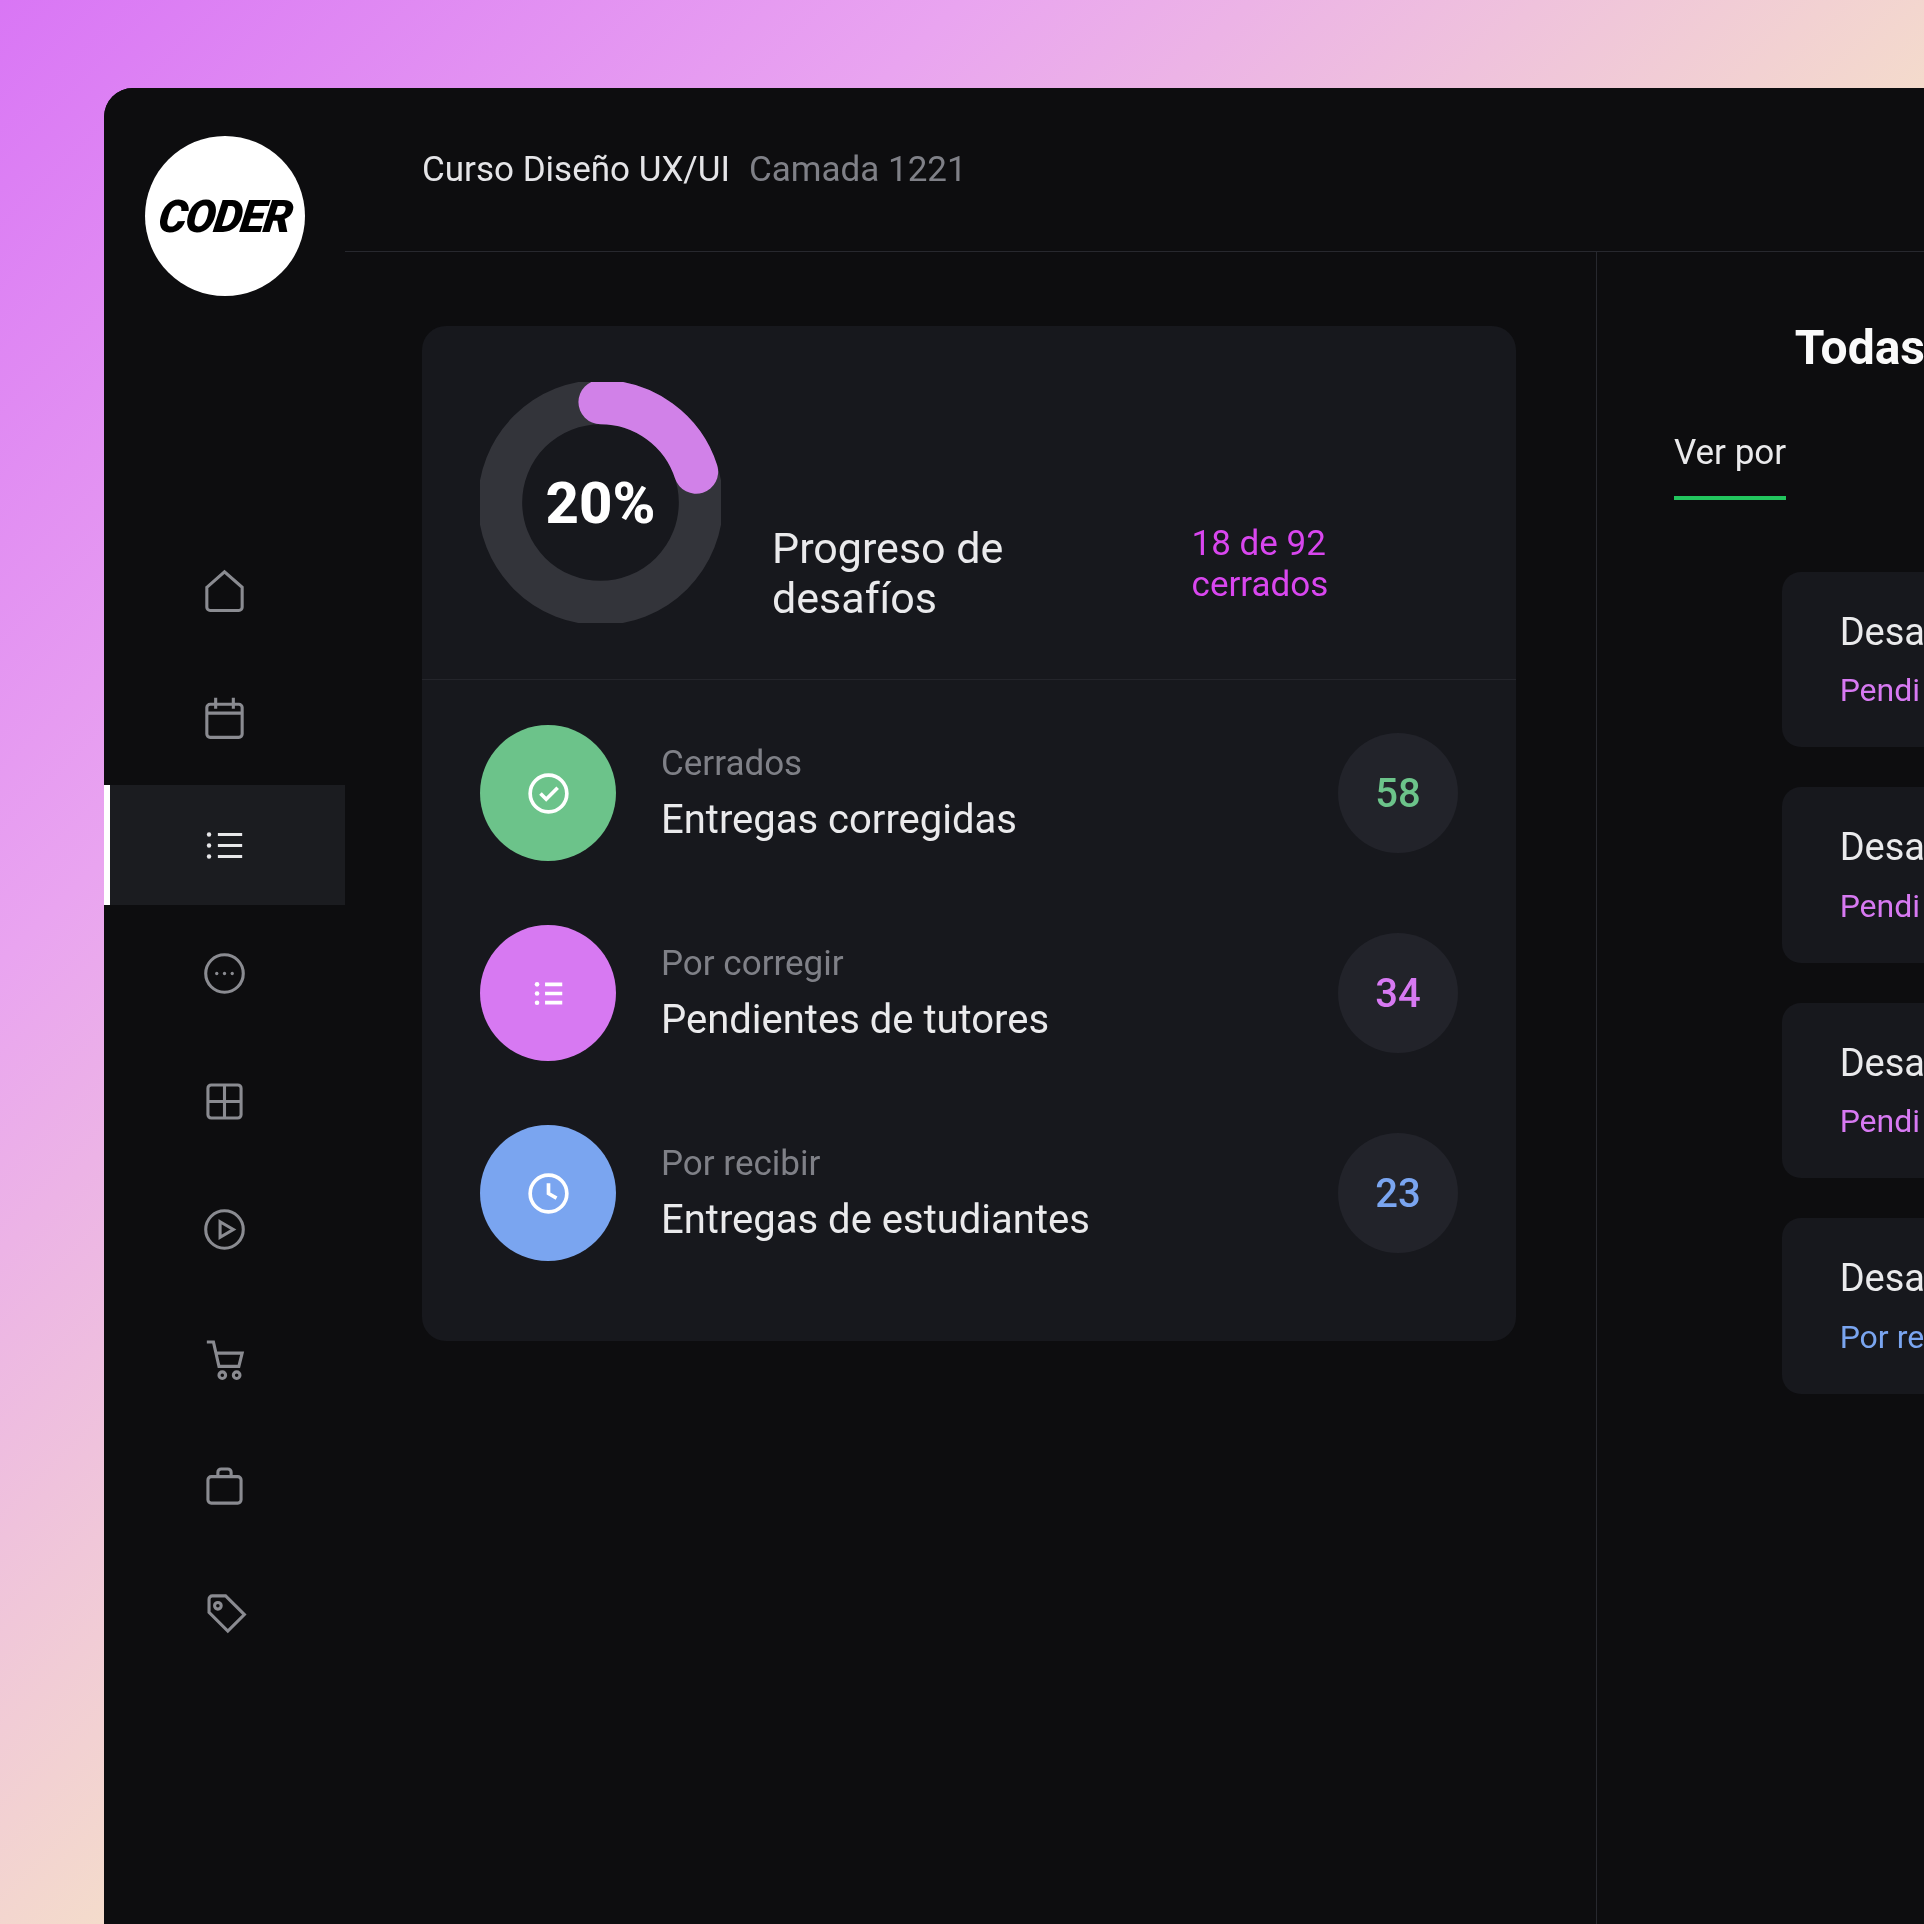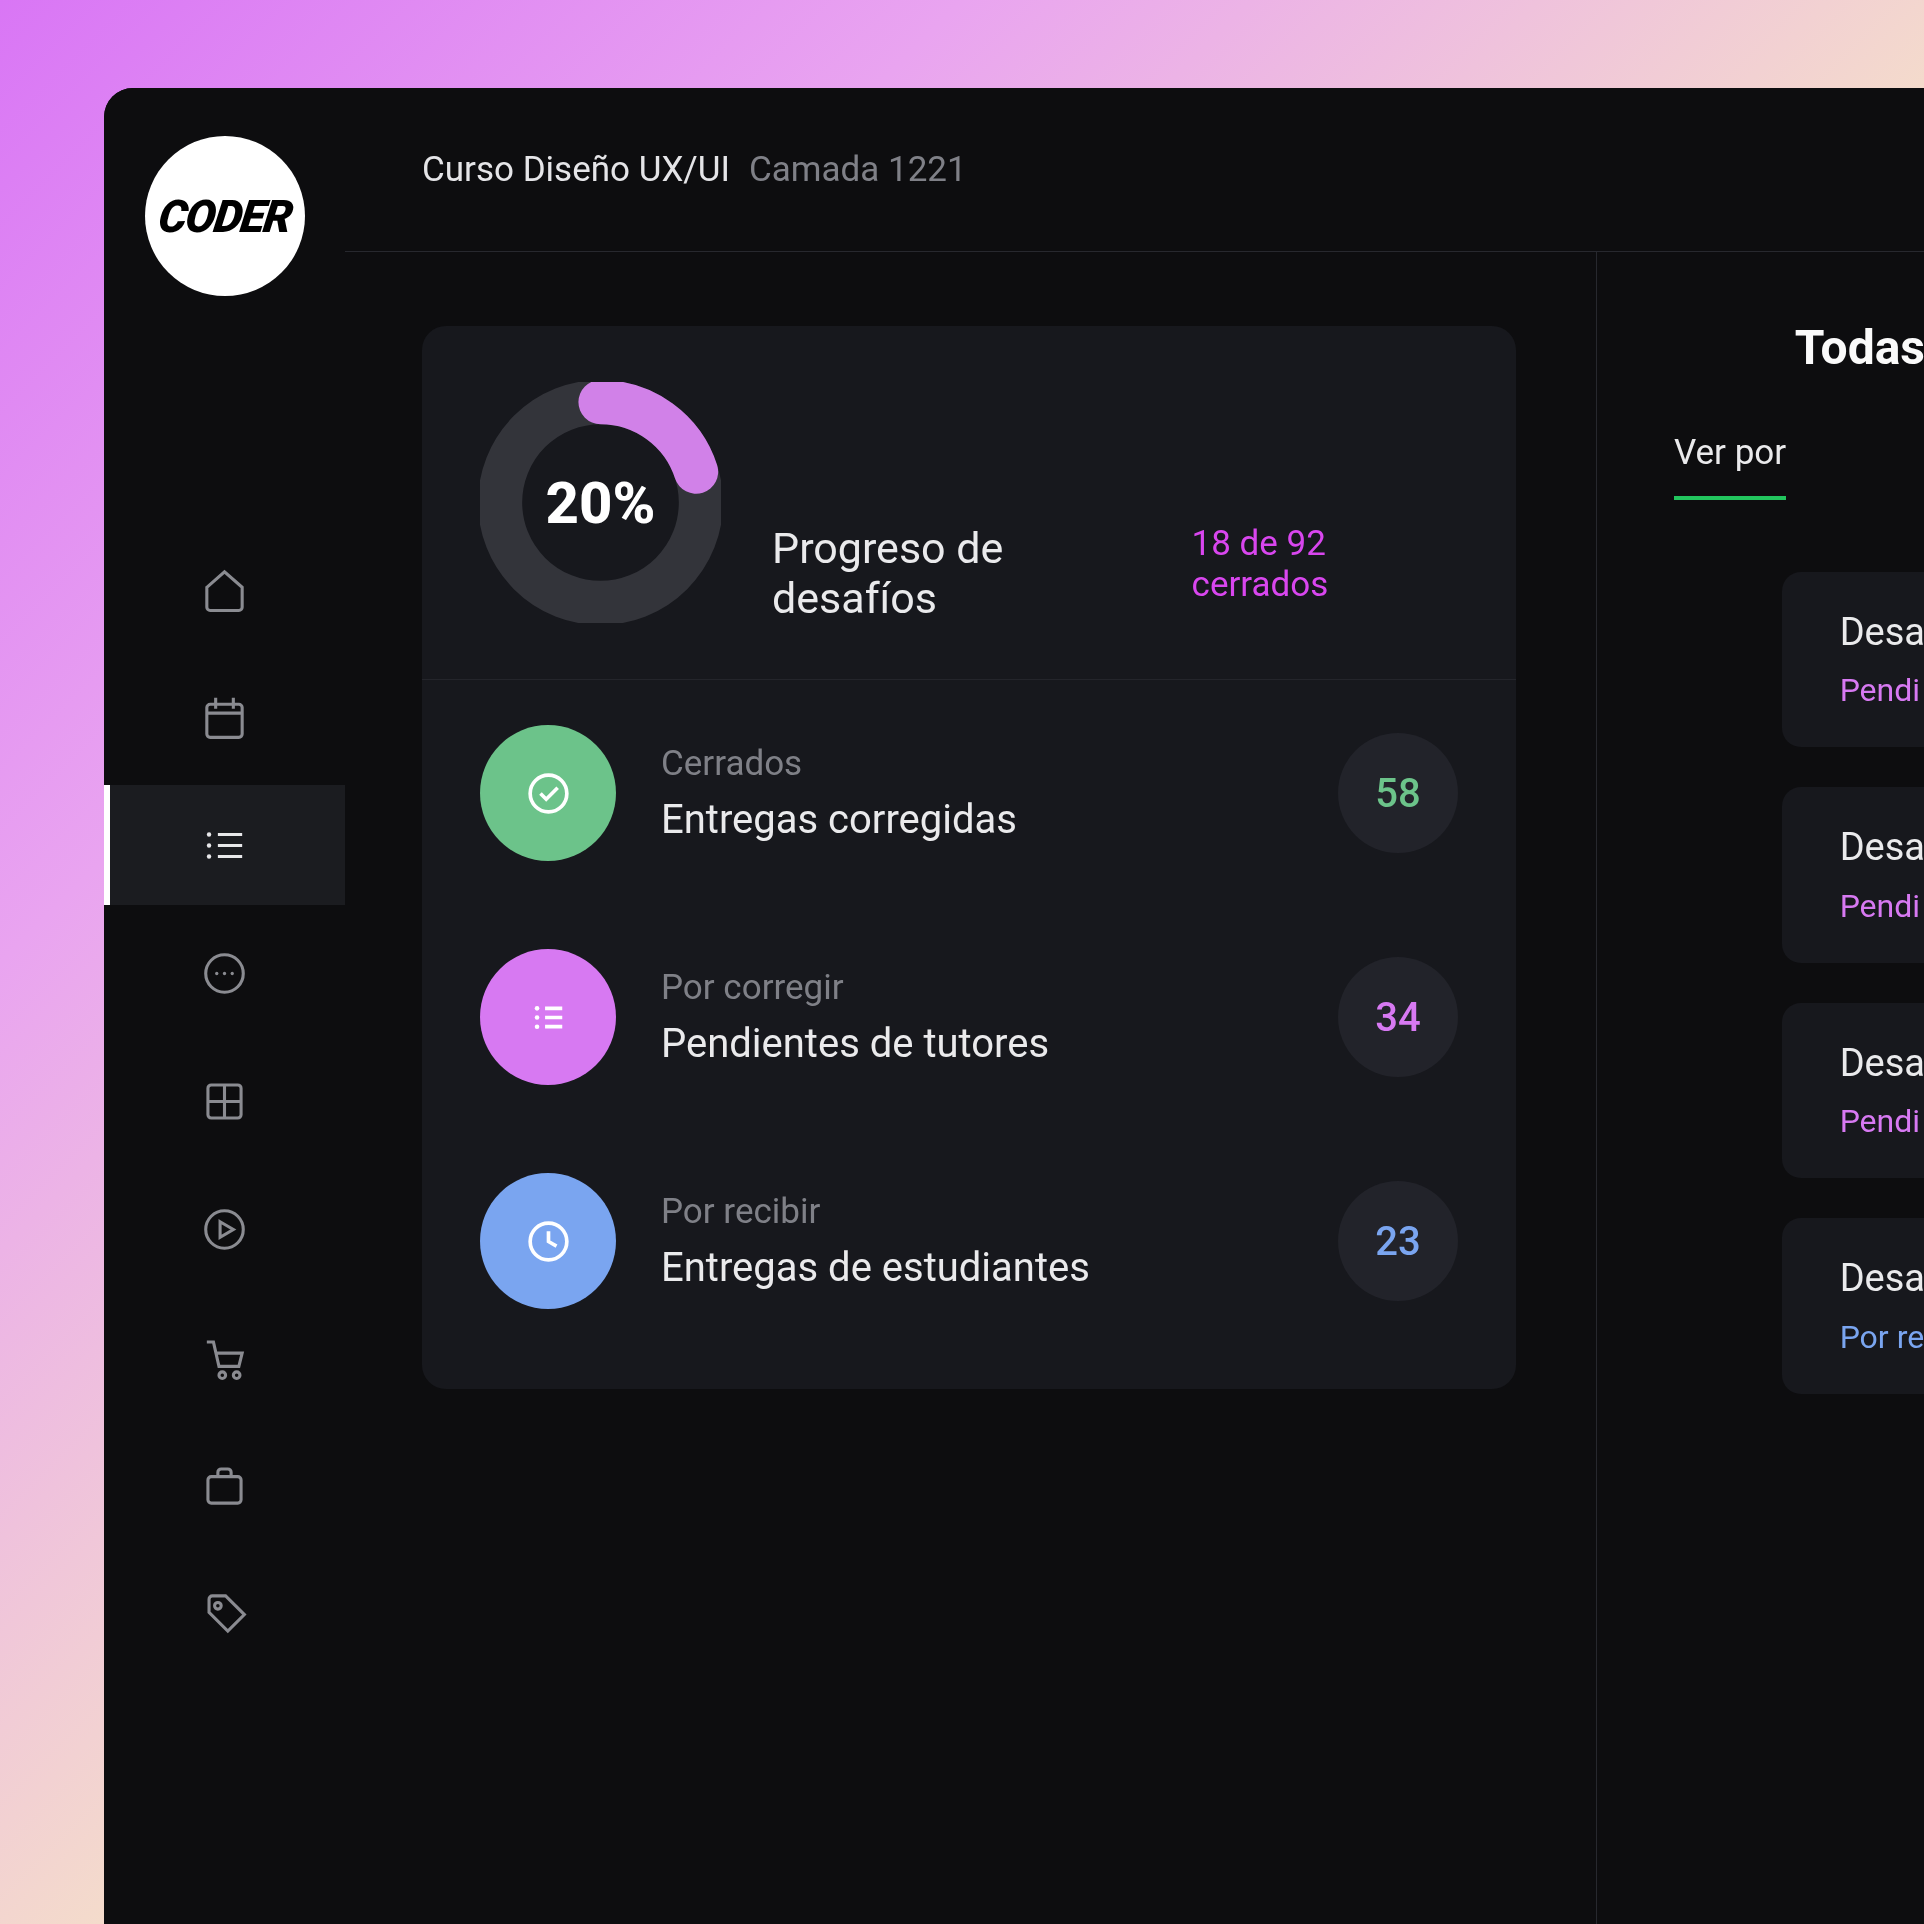--- a/index.html
+++ b/index.html
@@ -149,21 +149,21 @@
     align-items: center;
     justify-content: center;
     font-size: 58px;
     font-weight: 800;
     color: #fff;
   }
   .progress-info { display: flex; gap: 32px; }
   .progress-title { color: #eaeaec; font-size: 43px; font-weight: 400; }
   .progress-sub { color: #d946ef; font-size: 35px; }
   
-  .stat-list { padding: 45px 58px 80px; display: flex; flex-direction: column; gap: 88px; }
+  .stat-list { padding: 45px 58px 80px; display: flex; flex-direction: column; gap: 64px; }
   .stat-row { display: flex; align-items: center; gap: 45px; }
   .stat-icon {
     width: 136px; height: 136px; border-radius: 50%;
     display: flex; align-items: center; justify-content: center;
     flex-shrink: 0;
   }
   .stat-icon svg { width: 55px; height: 55px; stroke: #fff; stroke-width: 3.2; fill: none; }
   .stat-icon.green { background: #6cc38a; }
   .stat-icon.pink { background: #d779f2; }
   .stat-icon.blue { background: #7aa5f0; }

